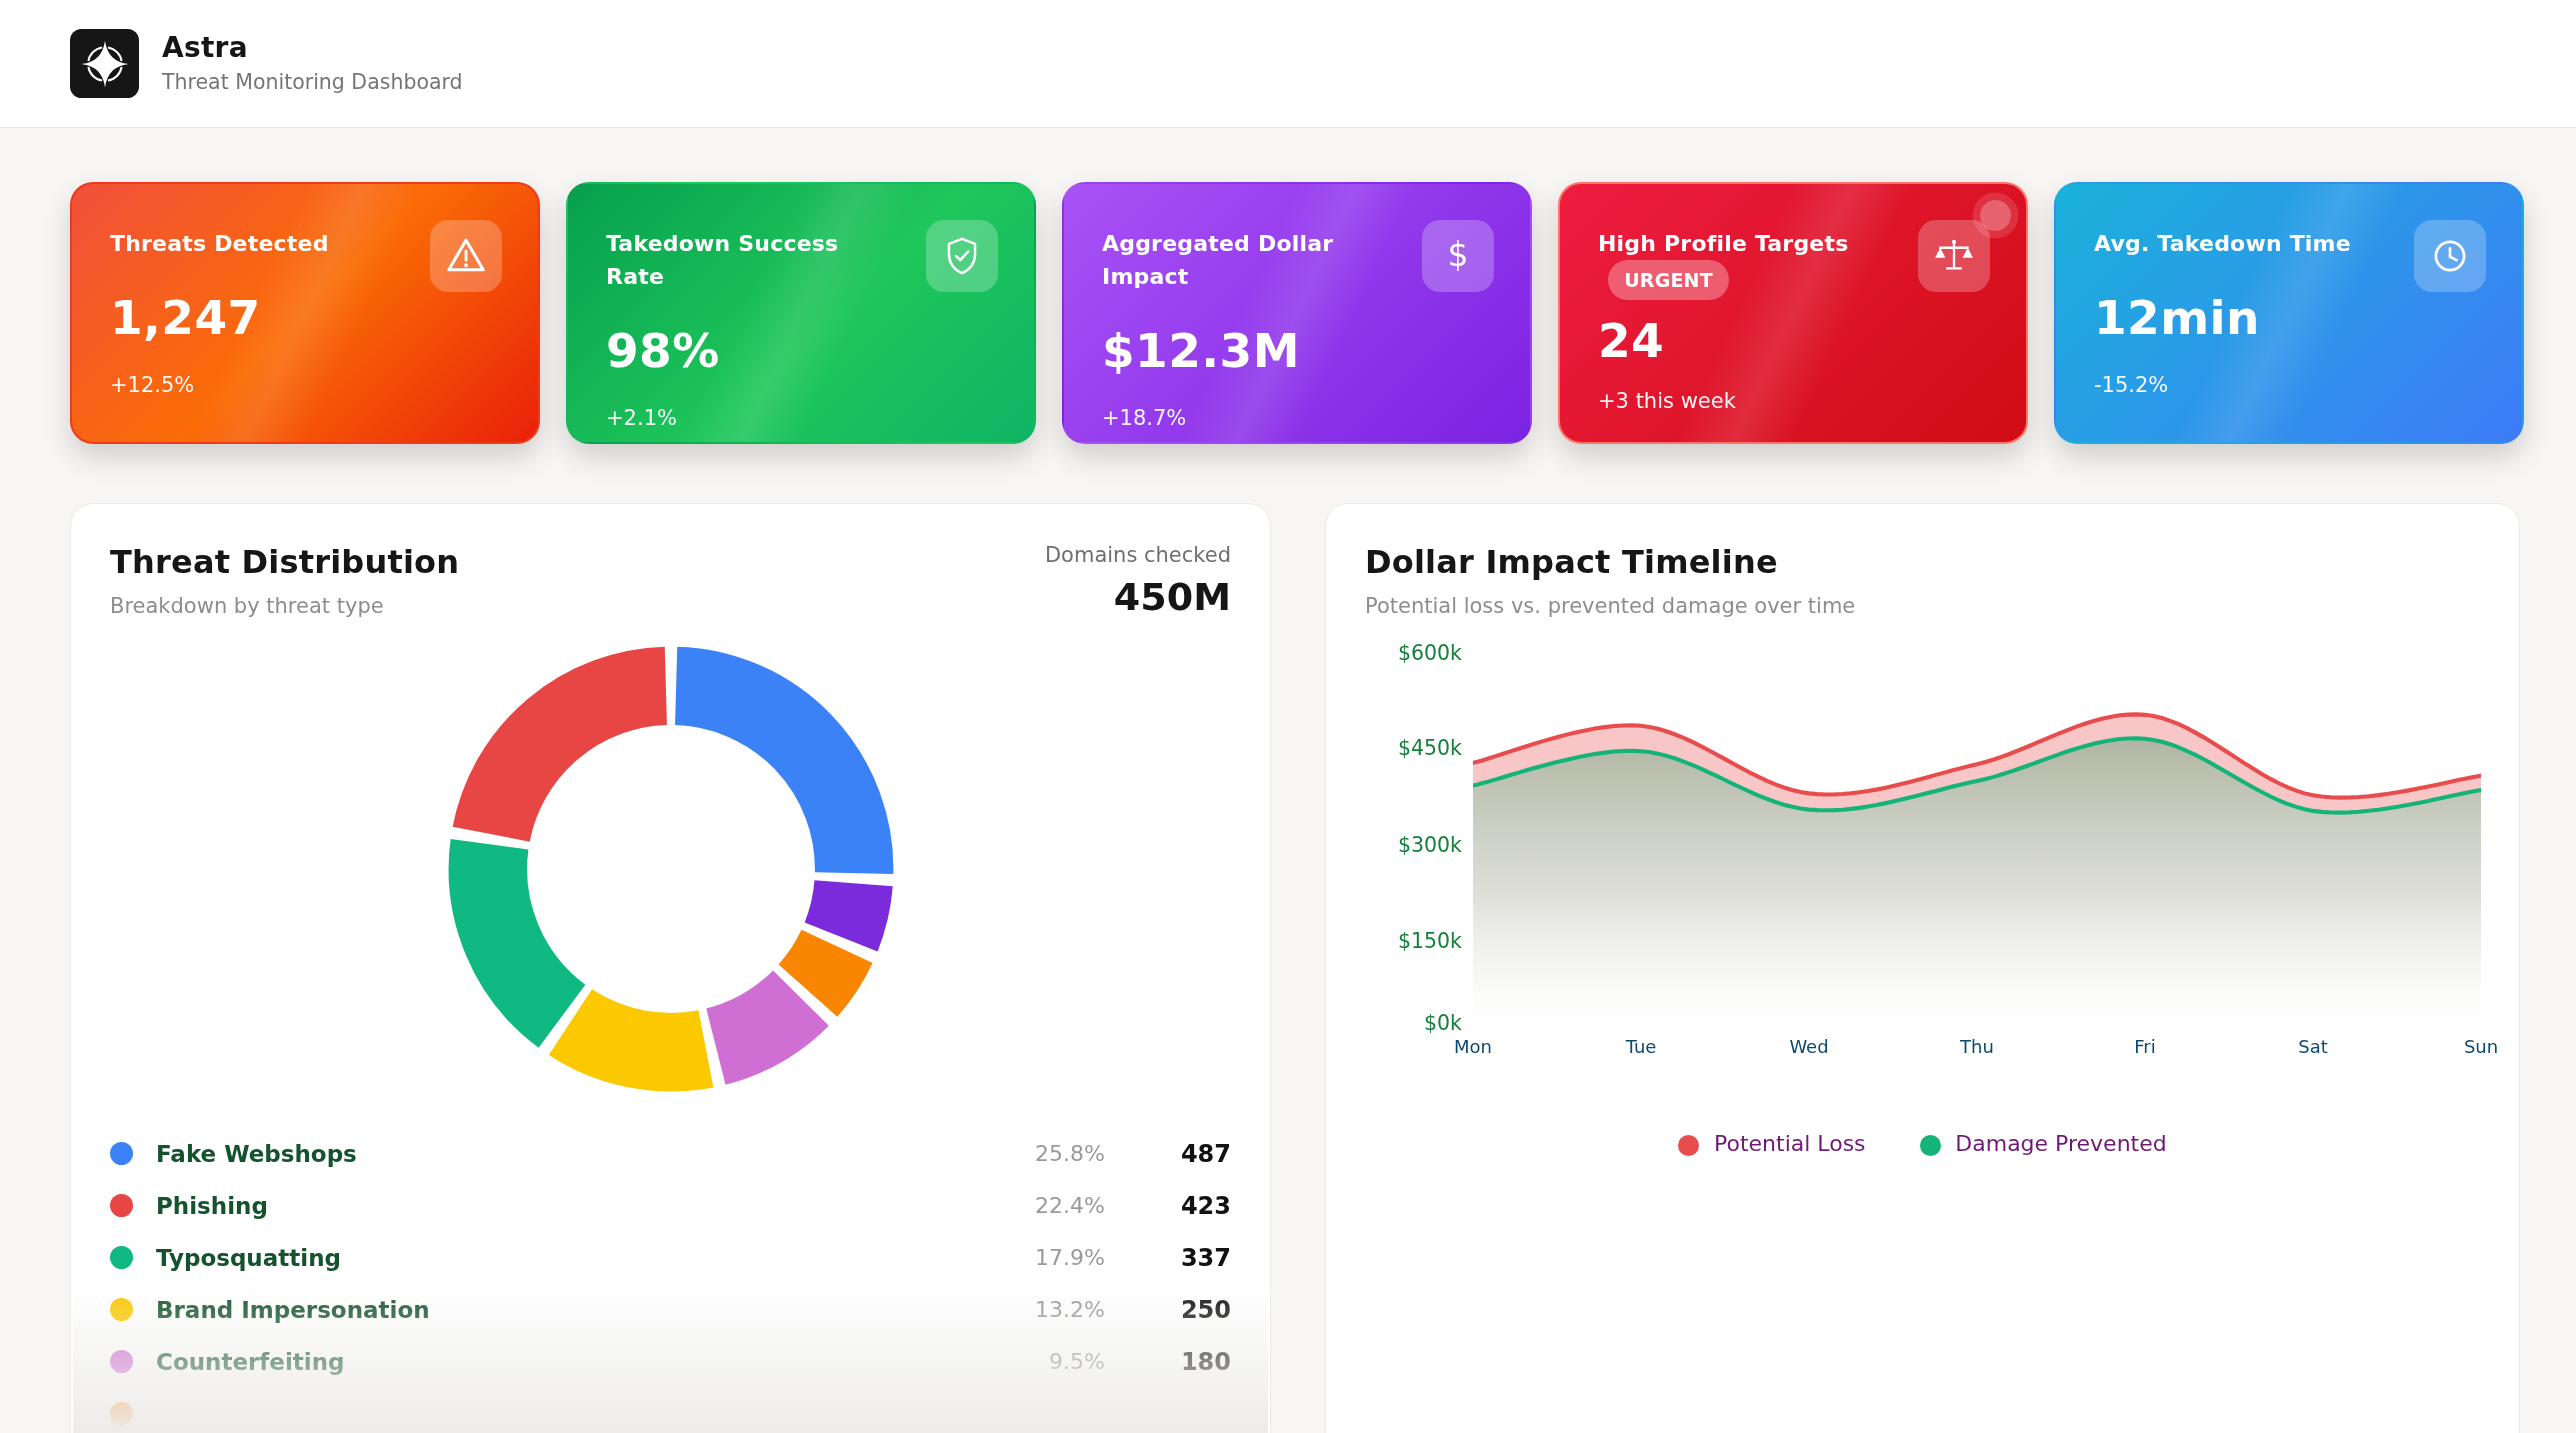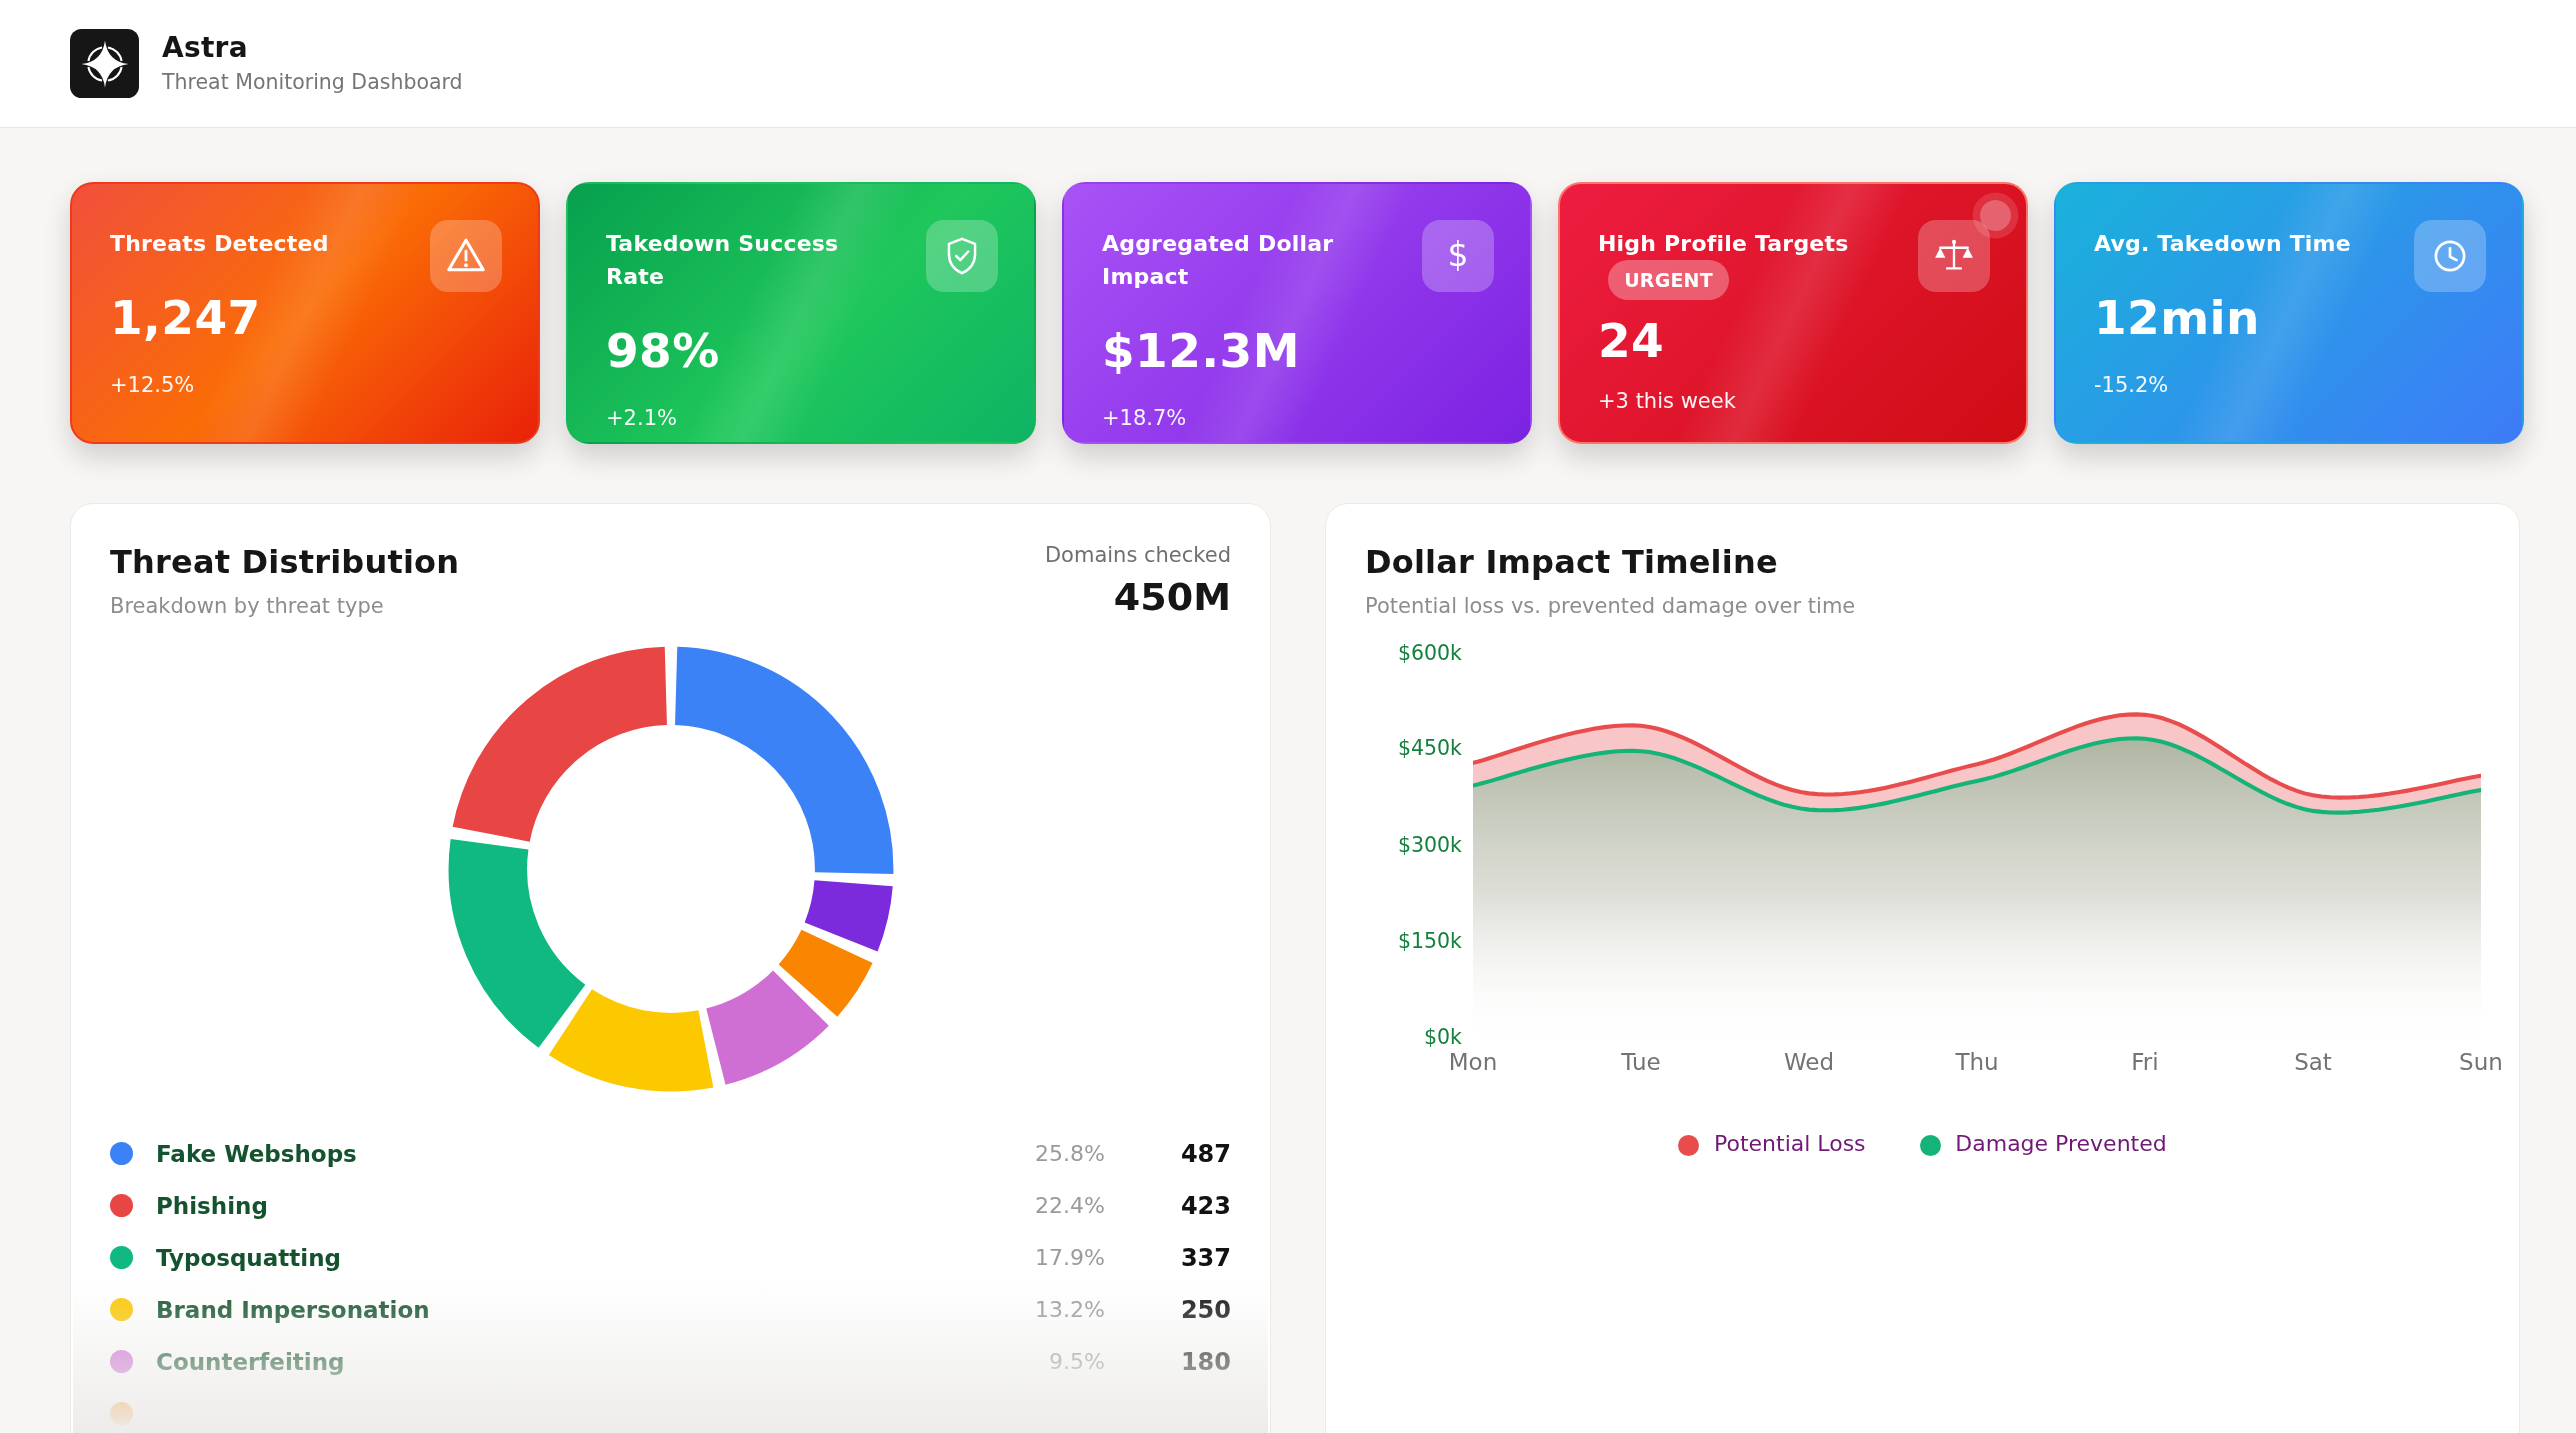--- a/index.html
+++ b/index.html
@@ -58,21 +58,21 @@
   .dot{width:23px;height:23px;border-radius:50%;margin-right:23px;flex:0 0 auto}
   .legend-label{font-size:23px;font-weight:600;flex:1;color:#14532d}
   .legend-pct{font-size:22px;color:#9a9a9a;min-width:123px;text-align:right}
   .legend-count{font-size:24px;font-weight:800;min-width:79px;text-align:right;margin-left:47px;color:#121212}
   .list-fade{position:absolute;left:1.6px;right:1.6px;top:776px;height:154px;pointer-events:none;
     background:linear-gradient(to bottom,rgba(246,245,243,0),#edecea)}
   
   .chart-region{position:relative;height:581px;margin-top:1.6px}
   .ytick{position:absolute;left:0;width:97px;text-align:right;font-size:20.5px;color:#15803d;
     transform:translateY(-50%)}
-  .xtick{position:absolute;top:442px;transform:translate(-50%,-50%);font-size:23px;color:#737373}
+  .xtick{position:absolute;top:426px;transform:translate(-50%,-50%);font-size:18px;color:#0c4a6e}
   #timeline-svg{position:absolute;left:108px;top:21px}
   .tl-legend{position:absolute;top:511px;left:0;right:0;display:flex;justify-content:center;
     gap:54px;align-items:center}
   .tl-item{display:flex;align-items:flex-end;gap:14.7px;font-size:22px;color:#701a75}
   .tl-dot{width:21px;height:21px;border-radius:50%}
 </style>
 </head>
 <body>
 
 <header class="topbar">
@@ -233,21 +233,21 @@
         <div class="panel-title">Dollar Impact Timeline</div>
         <div class="panel-sub">Potential loss vs. prevented damage over time</div>
       </div>
     </div>
 
     <div class="chart-region">
       <span class="ytick" style="top:33px">$600k</span>
       <span class="ytick" style="top:128px">$450k</span>
       <span class="ytick" style="top:225px">$300k</span>
       <span class="ytick" style="top:321px">$150k</span>
-      <span class="ytick" style="top:417px">$0k</span>
+      <span class="ytick" style="top:403px">$0k</span>
 
       <svg id="timeline-svg" width="1008" height="401" viewBox="0 0 1232 490">
         <defs>
           <linearGradient id="underFill" x1="0" y1="90" x2="0" y2="500" gradientUnits="userSpaceOnUse">
             <stop offset="0" stop-color="#8f977b" stop-opacity="0.78"></stop>
             <stop offset="0.55" stop-color="#a9ae9b" stop-opacity="0.38"></stop>
             <stop offset="1" stop-color="#ffffff" stop-opacity="0"></stop>
           </linearGradient>
         </defs>
         <g id="tl-g">

